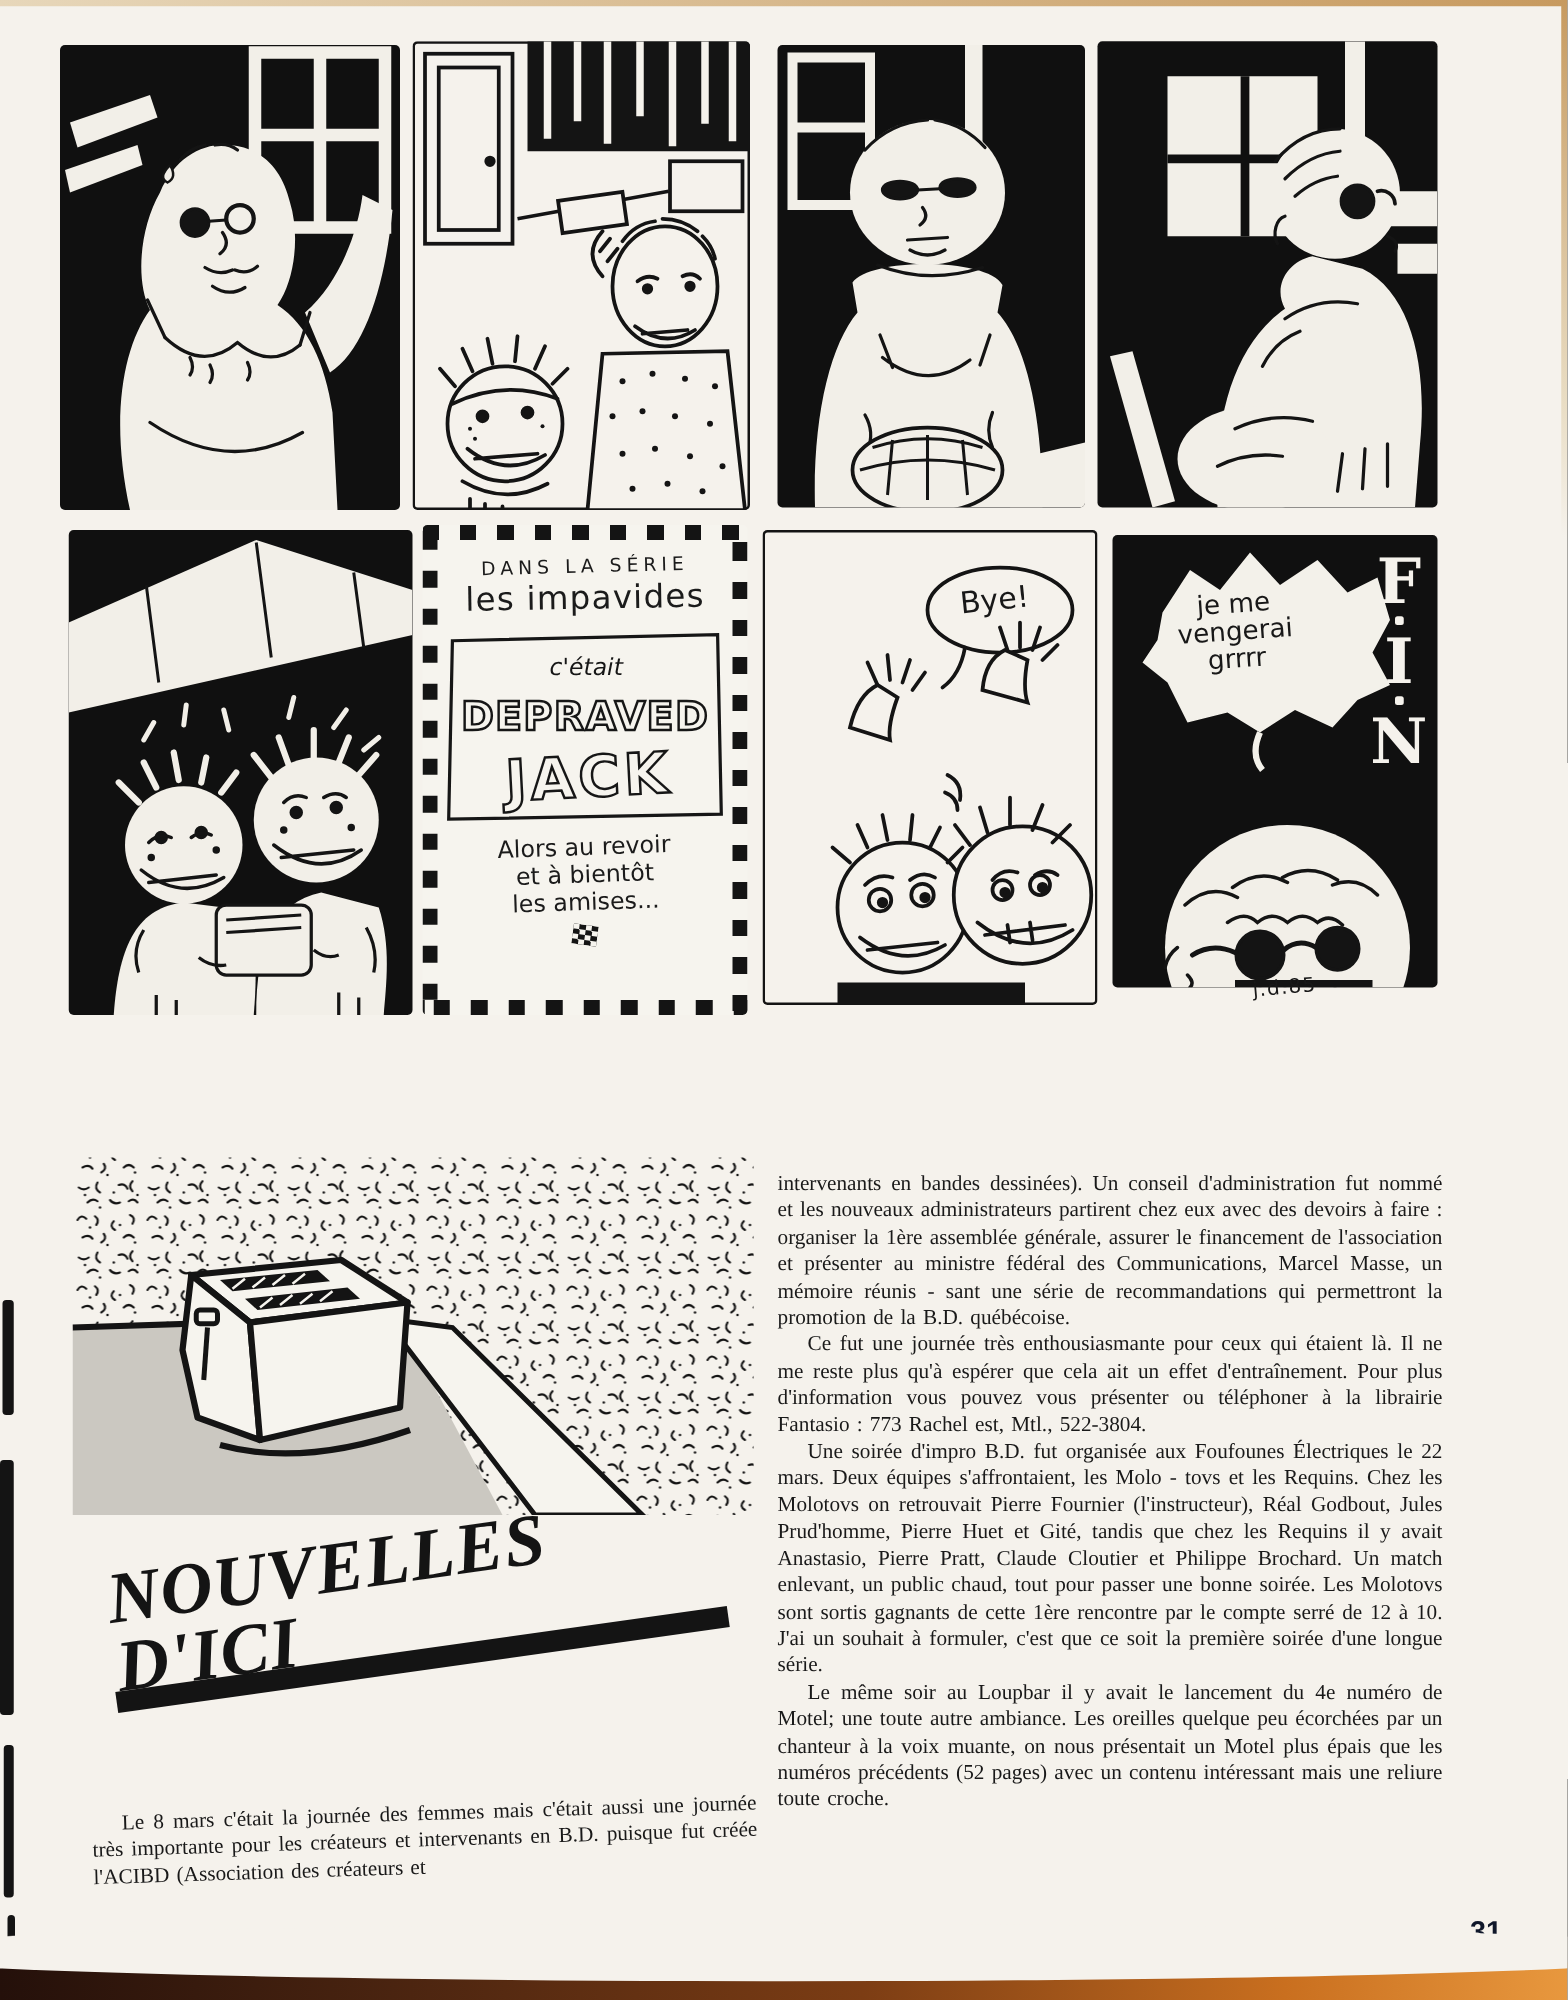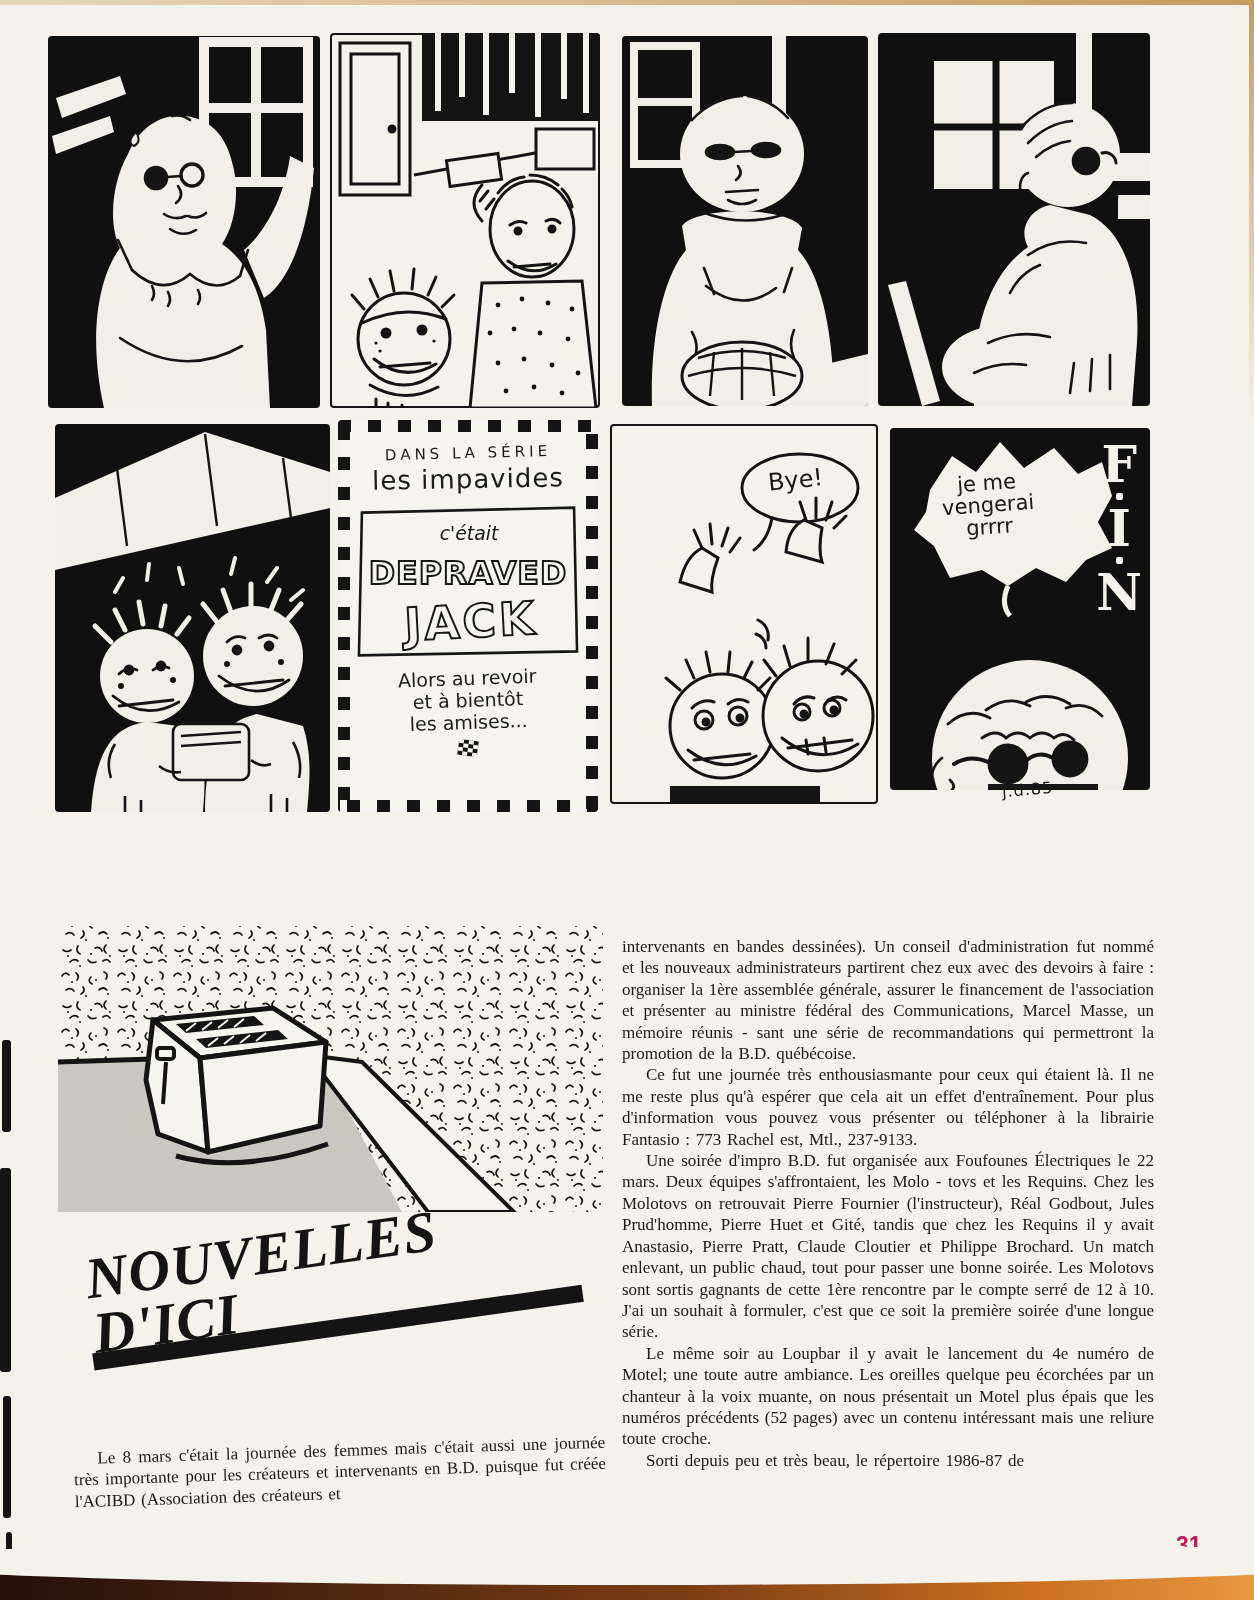--- a/index.html
+++ b/index.html
@@ -41,21 +41,21 @@
   
   .illus{position:absolute;left:58px;top:912px;width:545px;height:300px;}
   .headline{position:absolute;left:82px;top:1252px;width:520px;transform:rotate(-8deg);transform-origin:0 0;}
   .headline .l{font:bold italic 58px/0.95 "Liberation Serif",serif;color:#141414;letter-spacing:1px;}
   .headline .bar{width:494px;height:17px;background:#141414;margin:-8px 0 0 -4px;}
   .col{font-size:17px;line-height:21.4px;text-align:justify;color:#191919;word-spacing:1.5px;}
   .col p{margin:0;text-indent:24px;}
   .col p.noindent{text-indent:0;margin-top:12px;}
   .leftpara{position:absolute;left:74px;top:1440px;width:532px;transform:rotate(-1.8deg);}
   .rightcol{position:absolute;left:622px;top:924px;width:532px;}
-  .pagenum{position:absolute;left:1176px;top:1532px;font:bold 23px "Liberation Sans",sans-serif;color:#be185d;}
+  .pagenum{position:absolute;left:1176px;top:1532px;font:bold 23px "Liberation Sans",sans-serif;color:#0f172a;}
 </style>
 </head>
 <body>
 
 <div class="page">
 
   <div class="panel dark" style="left:48px;top:36px;width:272px;height:372px;">
     <svg viewBox="0 0 272 372">
       <g stroke="#f2efe8" stroke-width="10" fill="none">
         <rect x="156" y="6" width="104" height="140"></rect>
@@ -407,24 +407,23 @@
     <div class="l">D'ICI</div>
     <div class="bar"></div>
   </div>
 
   <div class="col leftpara">
     <p>Le 8 mars c'était la journée des femmes mais c'était aussi une journée très importante pour les créateurs et intervenants en B.D. puisque fut créée l'ACIBD (Association des créateurs et</p>
   </div>
 
   <div class="col rightcol">
     <p class="noindent">intervenants en bandes dessinées). Un conseil d'administration fut nommé et les nouveaux administrateurs partirent chez eux avec des devoirs à faire : organiser la 1ère assemblée générale, assurer le financement de l'association et présenter au ministre fédéral des Communications, Marcel Masse, un mémoire réunis - sant une série de recommandations qui permettront la promotion de la B.D. québécoise.</p>
-    <p>Ce fut une journée très enthousiasmante pour ceux qui étaient là. Il ne me reste plus qu'à espérer que cela ait un effet d'entraînement. Pour plus d'information vous pouvez vous présenter ou téléphoner à la librairie Fantasio : 773 Rachel est, Mtl., 237-9133.</p>
+    <p>Ce fut une journée très enthousiasmante pour ceux qui étaient là. Il ne me reste plus qu'à espérer que cela ait un effet d'entraînement. Pour plus d'information vous pouvez vous présenter ou téléphoner à la librairie Fantasio : 773 Rachel est, Mtl., 522-3804.</p>
     <p>Une soirée d'impro B.D. fut organisée aux Foufounes Électriques le 22 mars. Deux équipes s'affrontaient, les Molo - tovs et les Requins. Chez les Molotovs on retrouvait Pierre Fournier (l'instructeur), Réal Godbout, Jules Prud'homme, Pierre Huet et Gité, tandis que chez les Requins il y avait Anastasio, Pierre Pratt, Claude Cloutier et Philippe Brochard. Un match enlevant, un public chaud, tout pour passer une bonne soirée. Les Molotovs sont sortis gagnants de cette 1ère rencontre par le compte serré de 12 à 10. J'ai un souhait à formuler, c'est que ce soit la première soirée d'une longue série.</p>
     <p>Le même soir au Loupbar il y avait le lancement du 4e numéro de Motel; une toute autre ambiance. Les oreilles quelque peu écorchées par un chanteur à la voix muante, on nous présentait un Motel plus épais que les numéros précédents (52 pages) avec un contenu intéressant mais une reliure toute croche.</p>
-    <p>Sorti depuis peu et très beau, le répertoire 1986-87 de</p>
   </div>
 
   <div class="pagenum">31</div>
 
   <div class="spine">
     <i style="left:2px;top:0;width:9px;height:92px;"></i>
     <i style="left:0;top:128px;width:11px;height:204px;"></i>
     <i style="left:3px;top:356px;width:8px;height:122px;"></i>
     <i style="left:6px;top:492px;width:6px;height:34px;"></i>
   </div>

